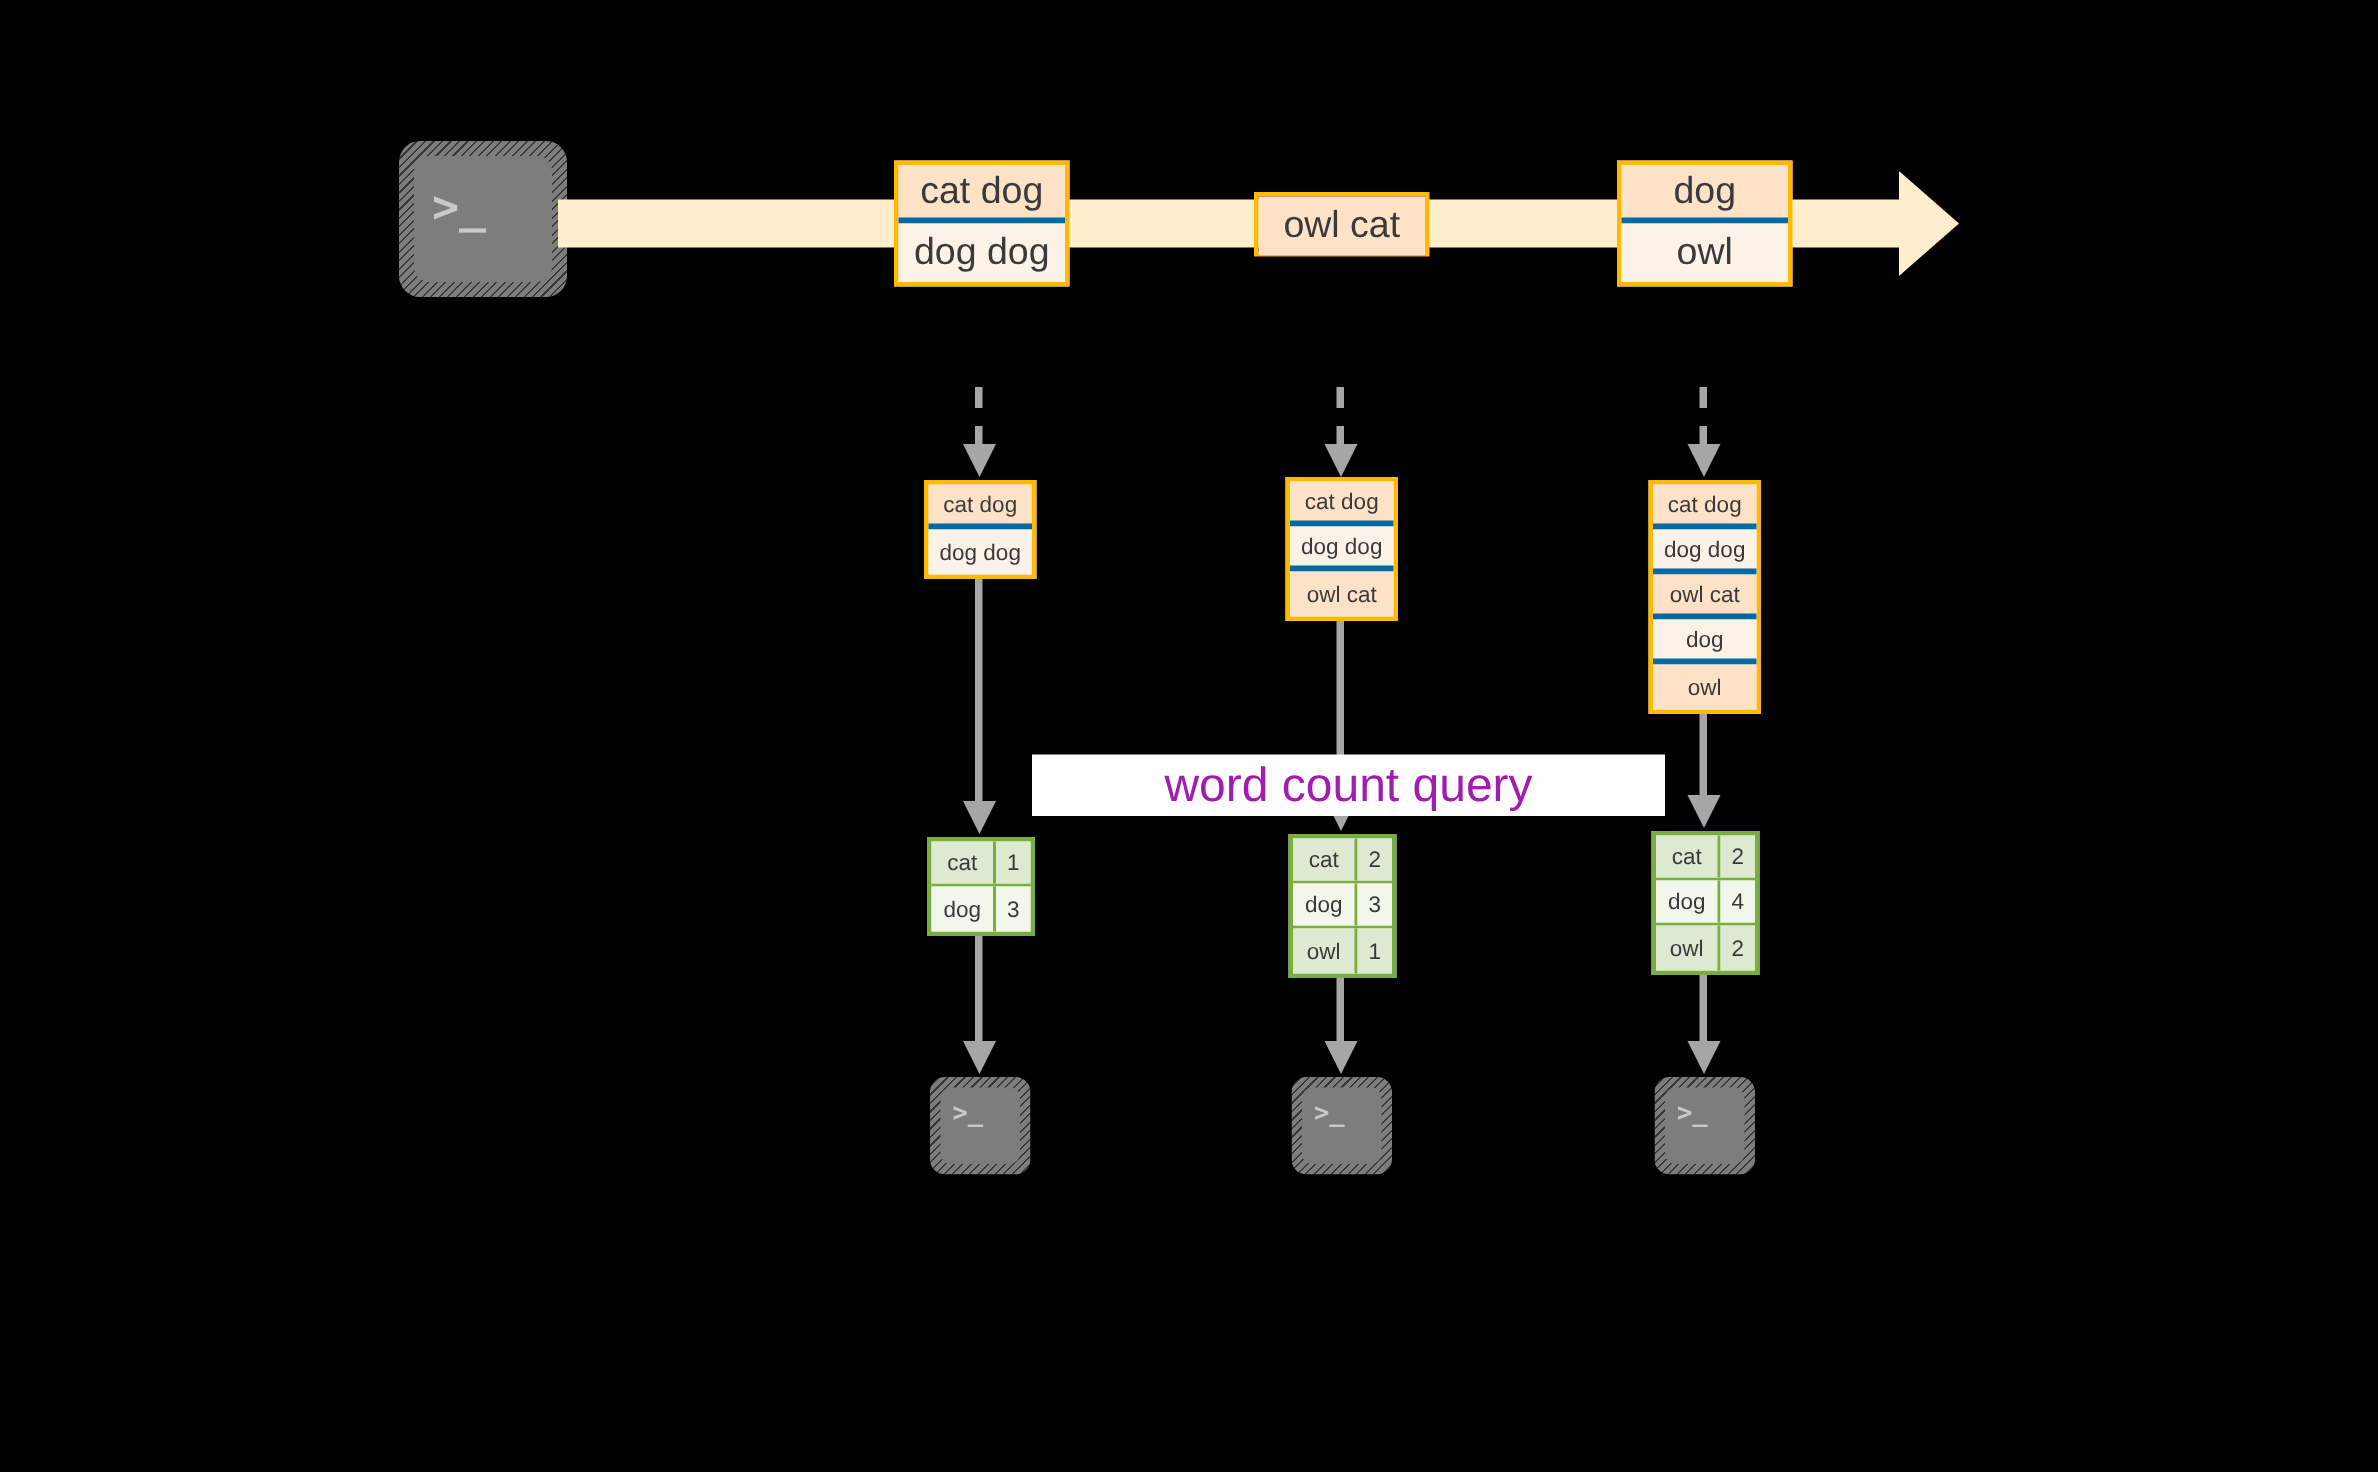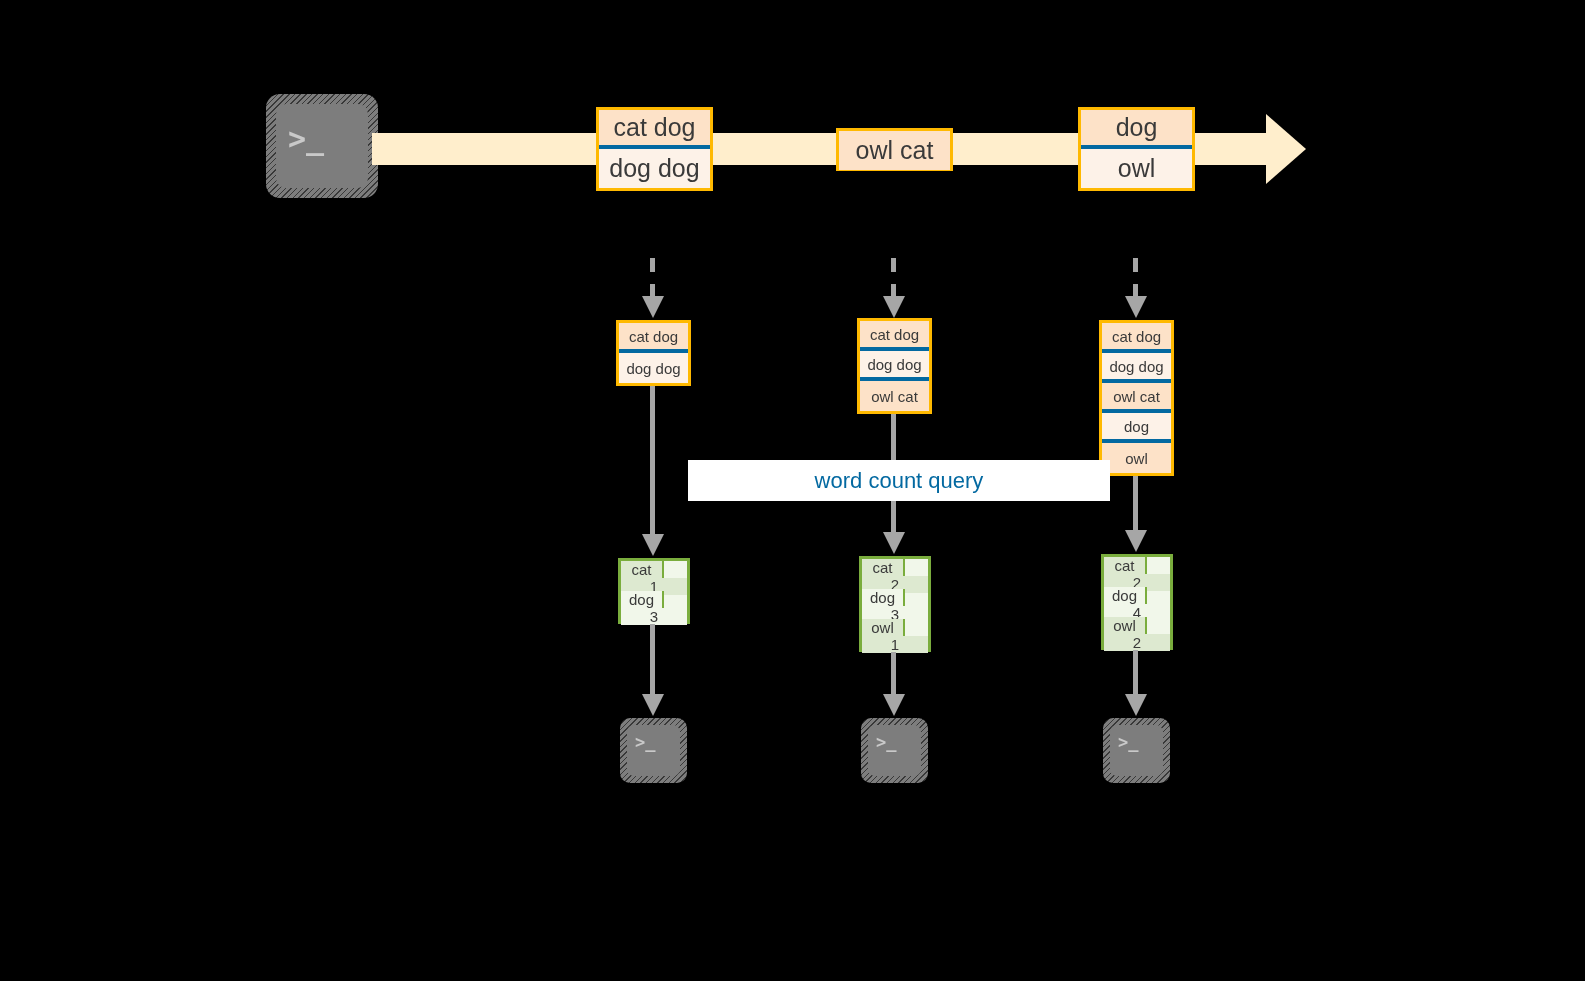--- a/index.html
+++ b/index.html
@@ -88,21 +88,20 @@
     position: absolute;
     box-sizing: border-box;
     border: 3px solid #7aad3d;
     background: #f1f7ea;
   }
   .gbox .grow {
     box-sizing: border-box;
     display: flex;
     height: 30px;
     border-bottom: 2px solid #7aad3d;
-    flex-direction: column;
   }
   .gbox .grow:last-child { border-bottom: none; }
   .gbox .grow .c1 {
     box-sizing: border-box;
     display: flex; align-items: center; justify-content: center;
     border-right: 2px solid #7aad3d;
     color: #3a3a3a;
     font-size: 15px;
     white-space: nowrap;
   }
@@ -138,23 +137,24 @@
   }
 
   
   .query-label {
     position: absolute;
     box-sizing: border-box;
     background: #ffffff;
     display: flex;
     align-items: center;
     justify-content: center;
-    color: #0369a1;
-    font-size: 22px;
-    white-space: nowrap;
+    color: #a21caf;
+    font-size: 32px;
+    white-space: nowrap;
+    margin-top: 43px;
   }
 </style>
 </head>
 <body>
 
 <div id="canvas">
 
   <div class="terminal big" style="left:266px; top:94px; width:112px; height:104px;">
     <div class="inner"></div>
     <div class="prompt">&gt;_</div>

